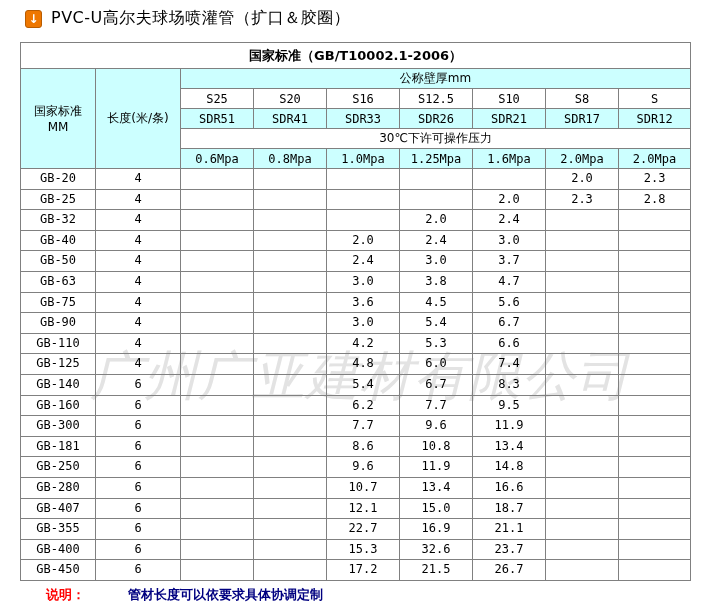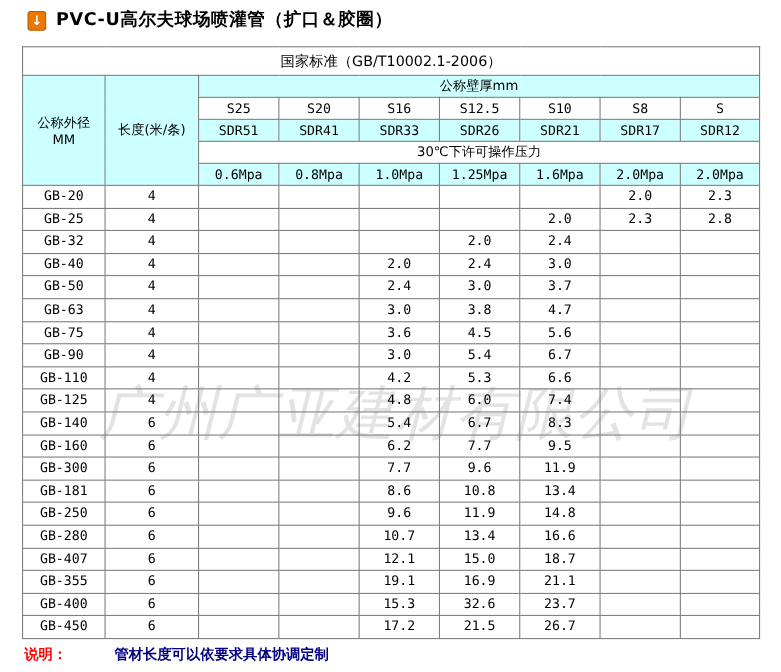--- a/index.html
+++ b/index.html
@@ -15,41 +15,41 @@
   html,body{width:710px;height:611px;background:#fff;overflow:hidden;
     font-family:"DejaVu Sans","Liberation Sans",sans-serif;color:#000;}
   .page{position:relative;width:710px;height:611px;}
 
   
   .title-bar{position:absolute;left:25px;top:8px;display:flex;align-items:center;gap:9px;}
   .title-icon{display:inline-flex;align-items:center;justify-content:center;
     width:17px;height:18px;background:var(--icon-orange);
     border:1px solid var(--icon-border);border-radius:3px;
     color:#fff;font-size:12px;font-weight:bold;line-height:1;}
-  .page-title{font-size:16px;font-weight:bold;letter-spacing:0.5px;}
+  .page-title{font-size:16px;font-weight:normal;letter-spacing:0.5px;}
 
   
   .watermark{position:absolute;left:90px;top:341px;z-index:0;
     font-size:53px;color:var(--watermark-gray);white-space:nowrap;
     letter-spacing:1px;pointer-events:none;font-style:italic;}
 
   
   table{position:absolute;left:20px;top:42px;z-index:1;
     width:670px;table-layout:fixed;border-collapse:collapse;background:transparent;}
   th,td{border:1px solid var(--table-border);text-align:center;vertical-align:middle;
     padding:0;font-weight:normal;font-size:12px;overflow:hidden;}
   thead th{background:#fff;height:20px;}
   thead th.cyan{background:var(--header-cyan);}
-  thead th.std{height:26px;font-weight:normal;font-size:13px;}
+  thead th.std{height:26px;font-weight:bold;font-size:13px;}
   tbody td{height:19.6px;line-height:19.6px;background:transparent;}
   .mono{font-family:"DejaVu Sans Mono","Liberation Mono",monospace;}
 
   
   .note{position:absolute;left:22px;top:586px;z-index:1;font-size:13px;font-weight:bold;}
-  .note-label{color:var(--note-label-red);}
+  .note-label{color:var(--note-label-red);margin-left:24px;}
   .note-text{color:var(--note-text-navy);margin-left:43px;}
 </style>
 </head>
 <body>
 
 <div class="page">
 
   <div class="title-bar">
     <span class="title-icon">↓</span>
     <h1 class="page-title">PVC-U高尔夫球场喷灌管（扩口＆胶圈）</h1>
@@ -68,21 +68,21 @@
         <col style="width:73px">
         <col style="width:73px">
         <col style="width:72px">
     </colgroup>
     <thead>
       <tr>
         <th colspan="9" class="std">国家标准（GB/T10002.1-2006）</th>
       </tr>
       <tr>
         <th rowspan="5" class="cyan">
-          <span>公称外径</span><br>
+          <span>国家标准</span><br>
           <span>MM</span>
         </th>
         <th rowspan="5" class="cyan">长度(米/条)</th>
         <th colspan="7" class="cyan">公称壁厚mm</th>
       </tr>
       <tr id="s-row">
           <th class="mono">S25</th>
           <th class="mono">S20</th>
           <th class="mono">S16</th>
           <th class="mono">S12.5</th>
@@ -298,21 +298,21 @@
           <td class="mono">15.0</td>
           <td class="mono">18.7</td>
           <td class="mono"></td>
           <td class="mono"></td>
         </tr>
         <tr>
           <td class="mono">GB-355</td>
           <td class="mono">6</td>
           <td class="mono"></td>
           <td class="mono"></td>
-          <td class="mono">19.1</td>
+          <td class="mono">22.7</td>
           <td class="mono">16.9</td>
           <td class="mono">21.1</td>
           <td class="mono"></td>
           <td class="mono"></td>
         </tr>
         <tr>
           <td class="mono">GB-400</td>
           <td class="mono">6</td>
           <td class="mono"></td>
           <td class="mono"></td>

